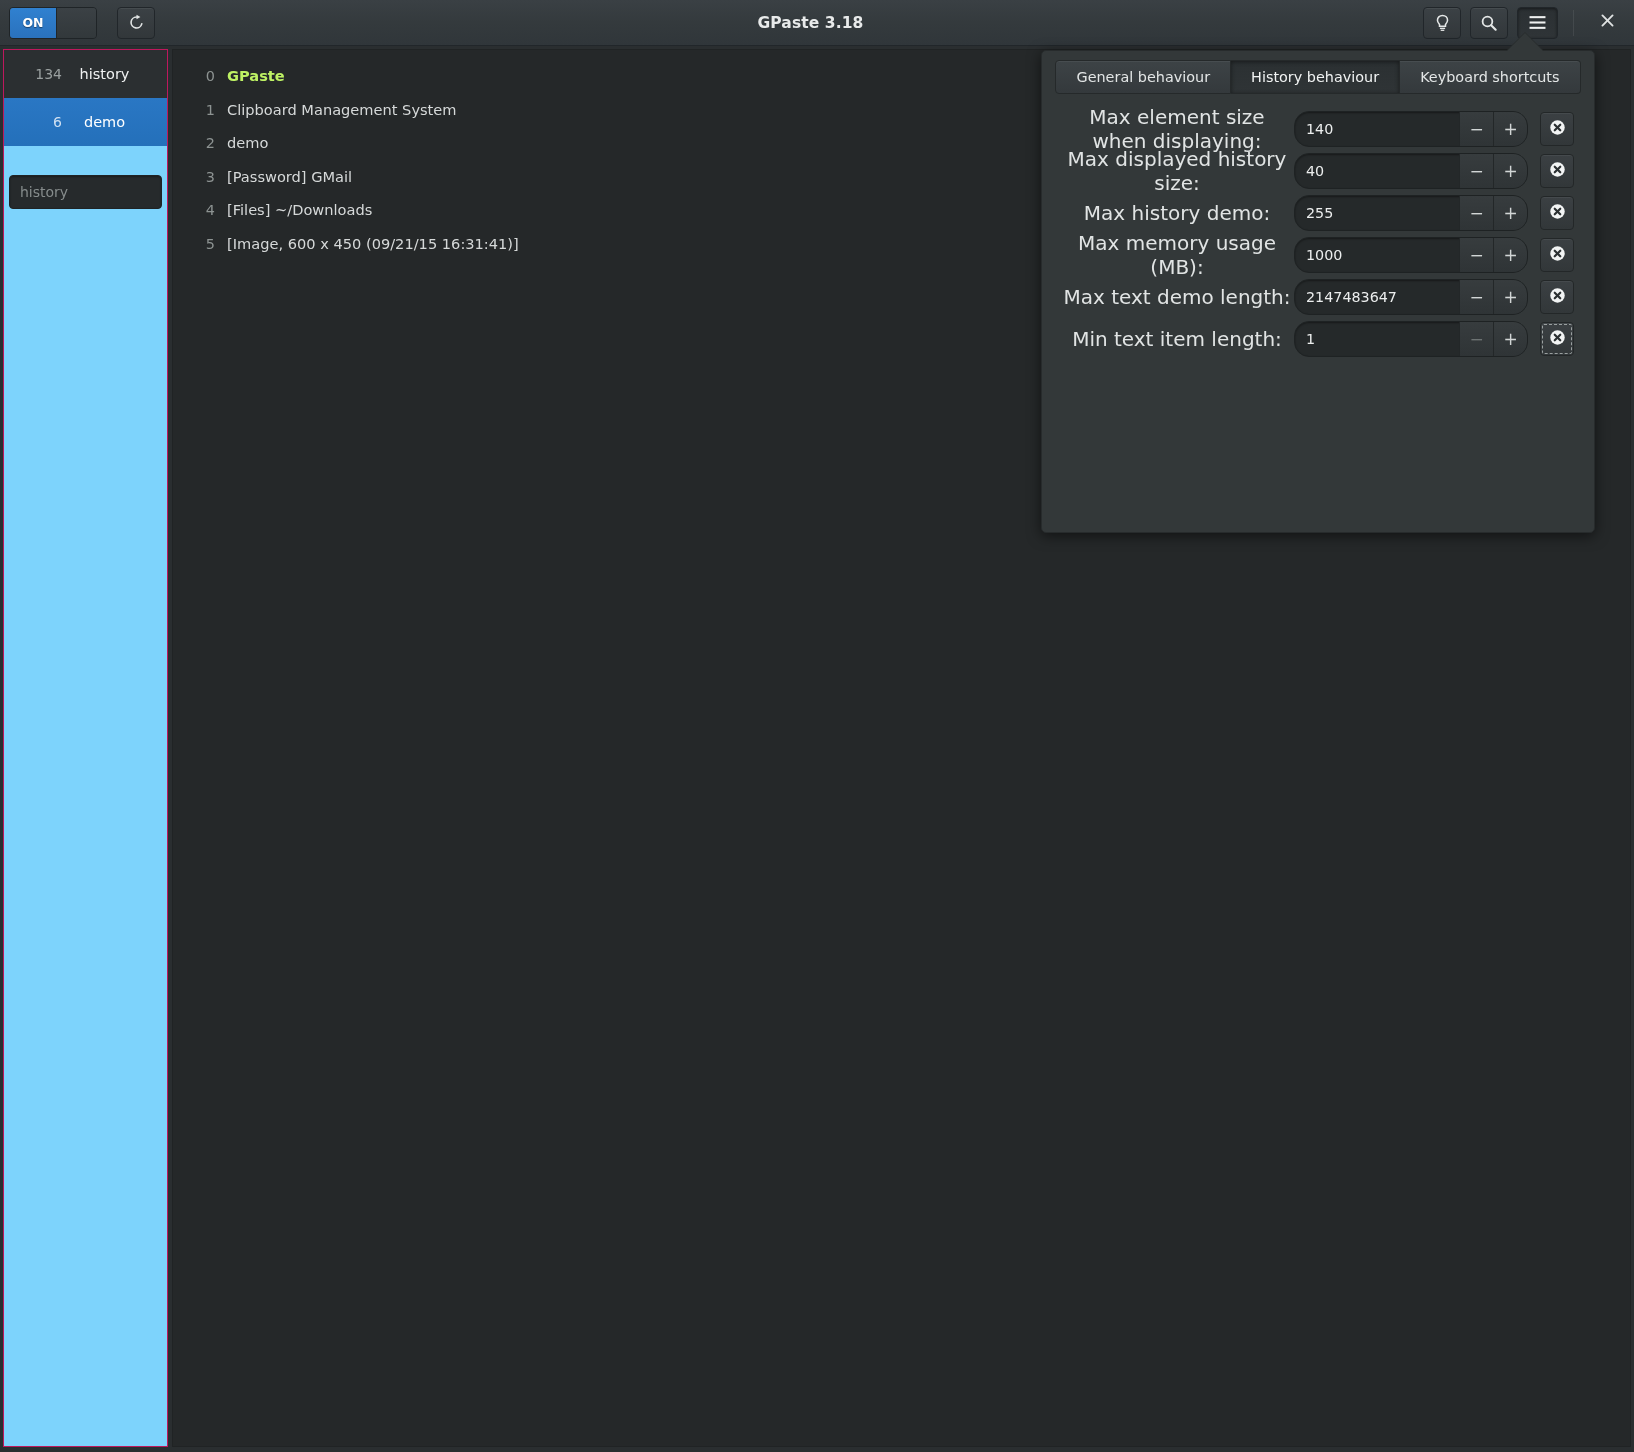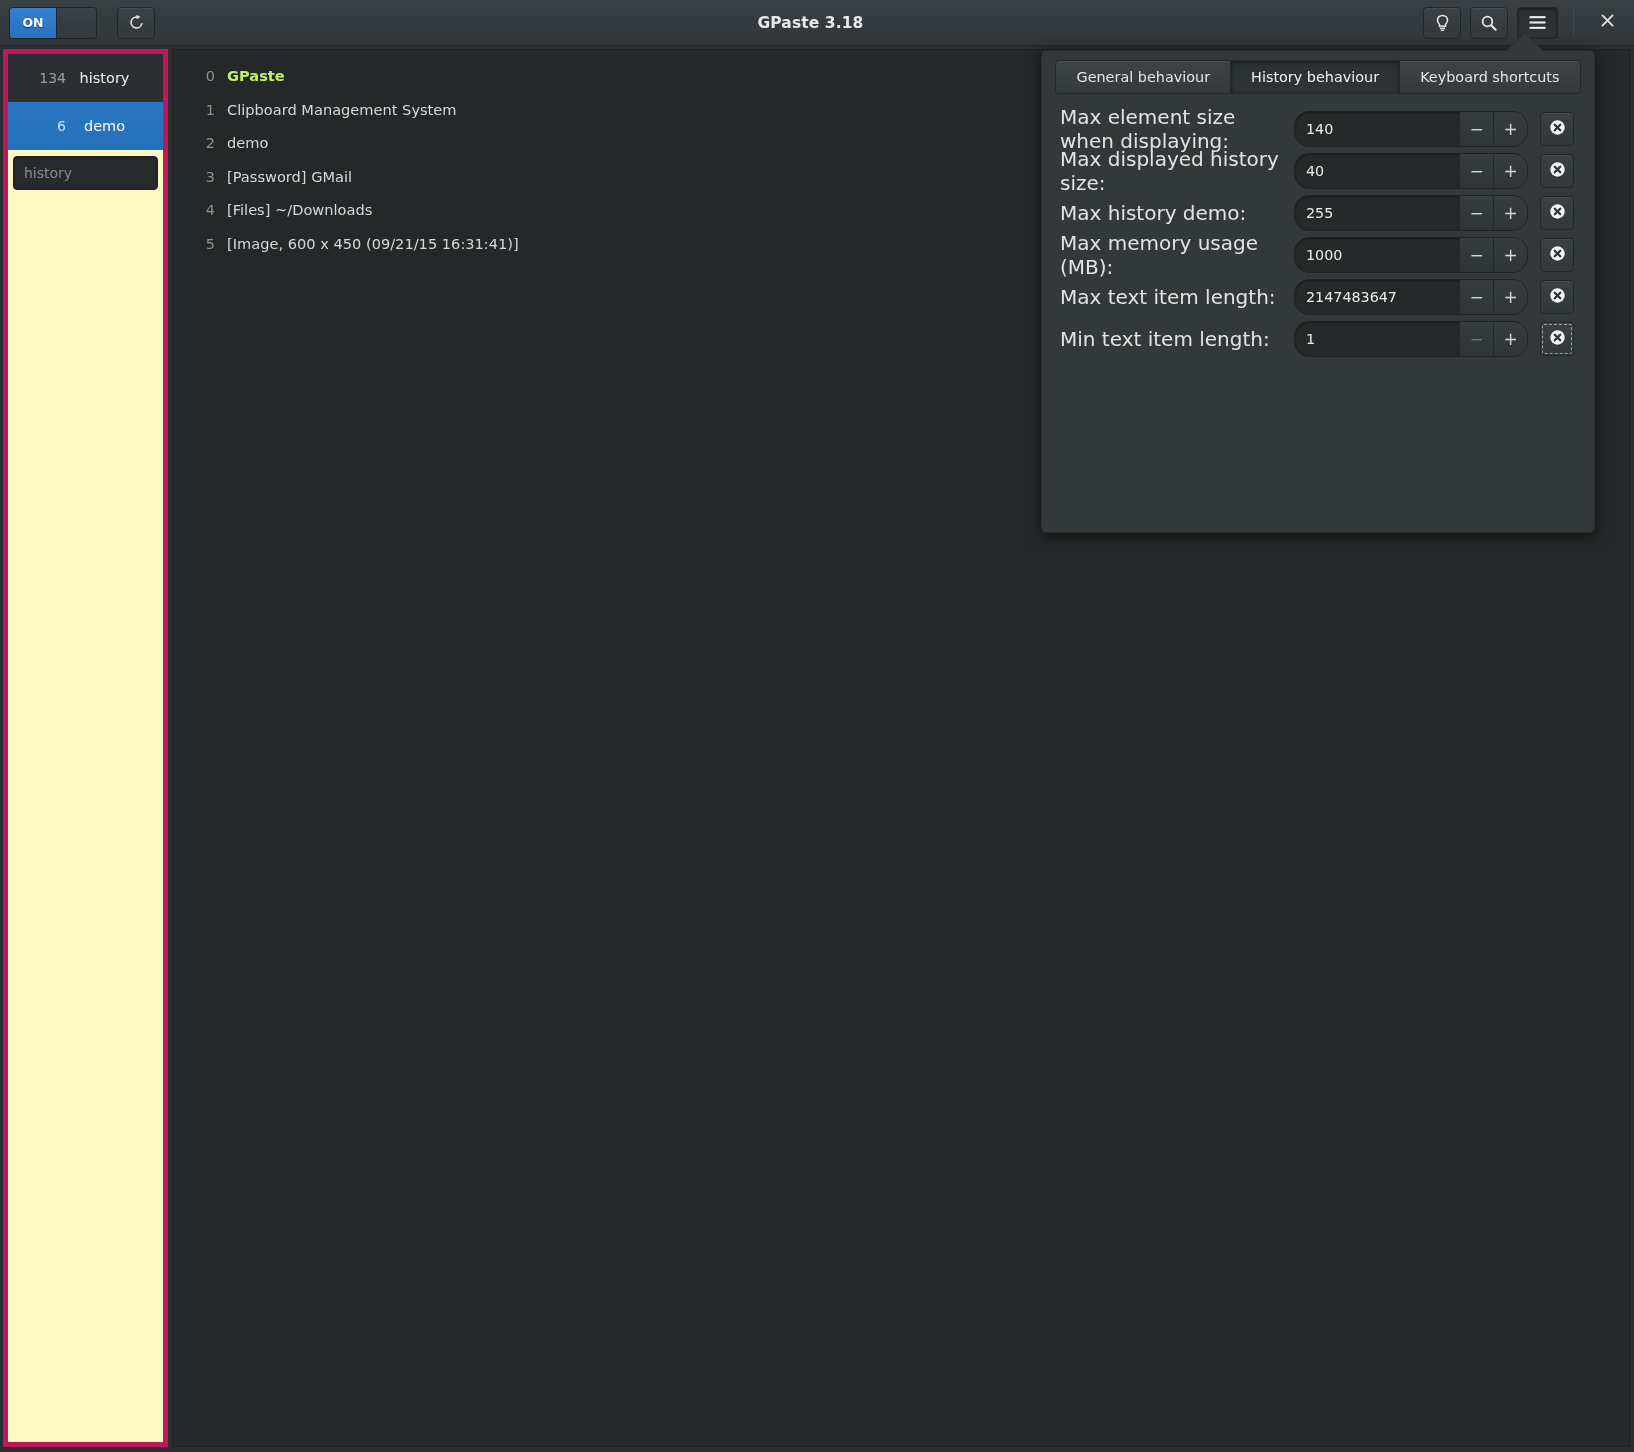--- a/index.html
+++ b/index.html
@@ -116,24 +116,25 @@
     display: flex;
     min-height: 0;
     background: #2a2e30;
     padding: 3px 3px 5px 3px;
   }
 
   
   .sidebar {
     width: 165px;
     flex: 0 0 165px;
-    background: #fef9c3;
-    border: 5px solid #be185d;
+    background: #7dd3fc;
+    border: 1px solid #be185d;
     display: flex;
     flex-direction: column;
+    gap: 23px;
   }
   .hist-list {
     background: #2b2f31;
   }
   .hist-row {
     height: 48px;
     display: flex;
     align-items: center;
     font-size: 14.5px;
     color: #e6e8e8;
@@ -212,20 +213,21 @@
     position: absolute;
     left: 1041px;
     top: 50px;
     width: 554px;
     height: 483px;
     background: #333839;
     border: 1px solid #272b2c;
     border-radius: 5px;
     box-shadow: 0 3px 14px rgba(0,0,0,0.55);
     z-index: 40;
+    text-align: center;
   }
   .popover-arrow {
     position: absolute;
     left: 1507px;
     top: 33px;
     width: 0; height: 0;
     border-left: 18px solid transparent;
     border-right: 18px solid transparent;
     border-bottom: 18px solid #333839;
     z-index: 41;
@@ -522,21 +524,21 @@
             <svg width="19" height="19" viewBox="0 0 20 20">
               <circle cx="10" cy="10" r="7.6" fill="#f2f4f4"></circle>
               <line x1="7.1" y1="7.1" x2="12.9" y2="12.9" stroke="#2c3133" stroke-width="2.3" stroke-linecap="round"></line>
               <line x1="12.9" y1="7.1" x2="7.1" y2="12.9" stroke="#2c3133" stroke-width="2.3" stroke-linecap="round"></line>
             </svg>
           </span>
         </div>
       </div>
 
       <div class="srow">
-        <div class="slabel">Max text item length:</div>
+        <div class="slabel">Max text demo length:</div>
         <div class="spin">
           <div class="val">2147483647</div>
           <div class="sbtn">−</div>
           <div class="sbtn">+</div>
         </div>
         <div class="reset">
           <span>
             <svg width="19" height="19" viewBox="0 0 20 20">
               <circle cx="10" cy="10" r="7.6" fill="#f2f4f4"></circle>
               <line x1="7.1" y1="7.1" x2="12.9" y2="12.9" stroke="#2c3133" stroke-width="2.3" stroke-linecap="round"></line>

